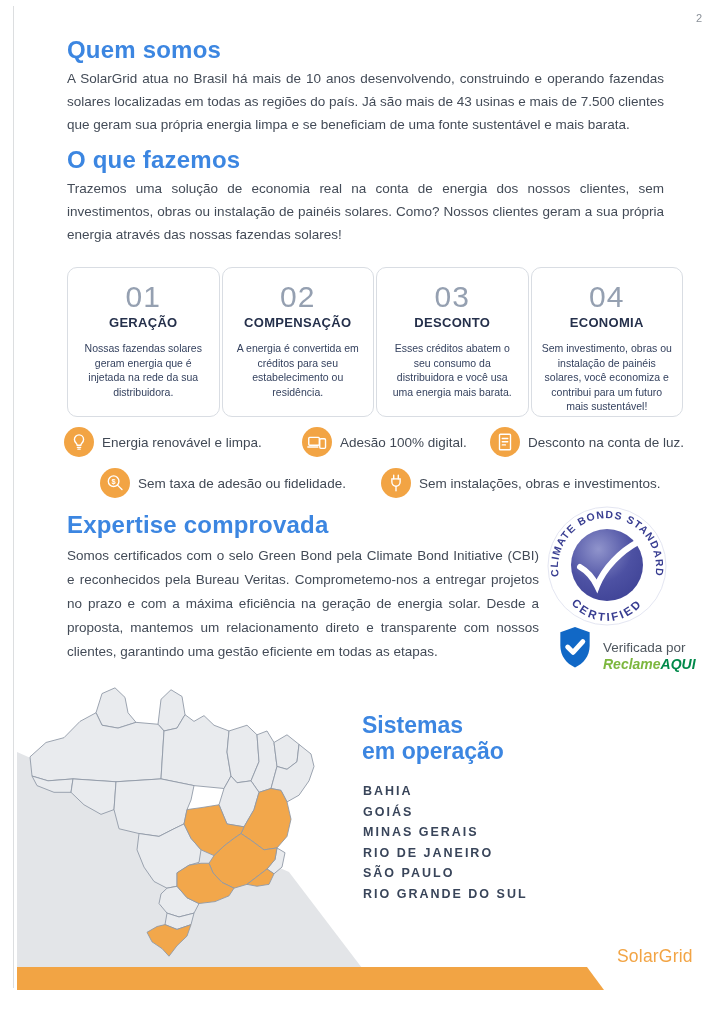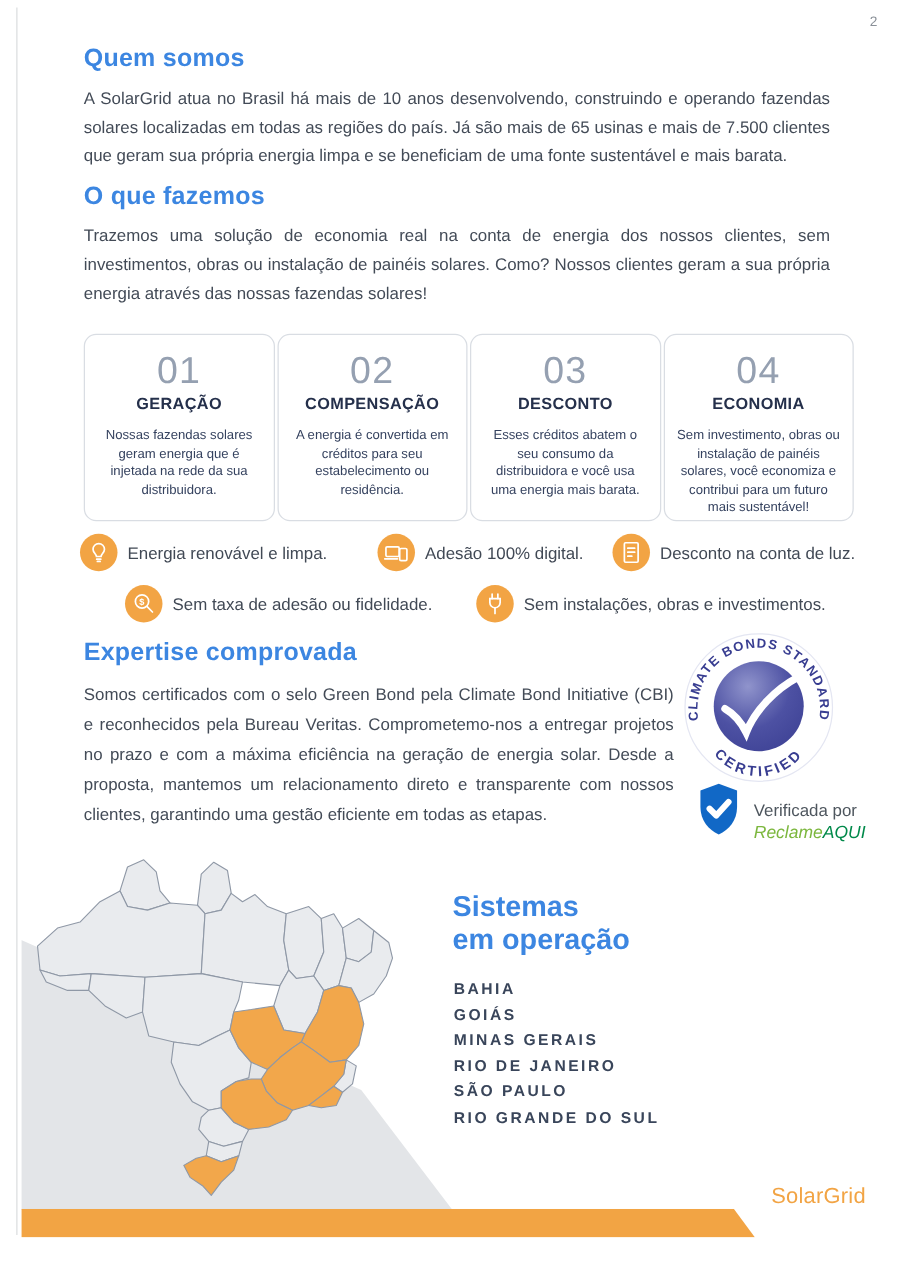--- a/index.html
+++ b/index.html
@@ -3,21 +3,21 @@
 <meta charset="utf-8">
 <style>
   html,body{margin:0;padding:0;background:#ffffff;}
   .page{
     position:relative;width:724px;height:1024px;background:#ffffff;
     font-family:"Liberation Sans", sans-serif;overflow:hidden;
   }
   .page-edge{position:absolute;left:13px;top:6px;width:1px;height:982px;background:#dcdee0;}
   .page-num{position:absolute;right:22px;top:12px;font-size:11px;color:#8a9098;}
 
-  .h-blue{position:absolute;left:67px;font-size:20px;font-weight:700;color:#3c86e1;letter-spacing:.2px;}
+  .h-blue{position:absolute;left:67px;font-size:24px;font-weight:700;color:#3c86e1;letter-spacing:.2px;}
   .para{position:absolute;left:67px;font-size:13.5px;color:#434b57;text-align:justify;line-height:23px;}
 
   
   .cards{position:absolute;left:67px;top:267px;width:616px;display:flex;gap:2px;}
   .card{
     flex:1 1 0;height:150px;background:#fff;border:1px solid #d9dde3;border-radius:10px;
     text-align:center;box-sizing:border-box;padding-top:13px;
   }
   .card-num{font-size:30px;font-weight:300;color:#95a0b1;letter-spacing:1px;line-height:32px;}
   .card-title{font-size:13px;font-weight:700;color:#25304b;letter-spacing:.3px;margin-top:2px;}
@@ -26,21 +26,21 @@
   
   .benefit{position:absolute;display:flex;align-items:center;gap:8px;}
   .benefit-label{font-size:13.5px;color:#414955;}
   .orb{width:30px;height:30px;border-radius:50%;background:#f2a444;display:flex;align-items:center;justify-content:center;flex:0 0 auto;}
   .orb svg{display:block;}
 
   
   .climate-badge{position:absolute;left:547px;top:506px;}
   .reclame{position:absolute;left:556px;top:626px;display:flex;align-items:flex-end;gap:9px;}
   .reclame-text-l1{font-size:13.5px;color:#4e565e;line-height:17px;}
-  .reclame-brand{font-size:14px;font-weight:400;font-style:italic;line-height:17px;}
+  .reclame-brand{font-size:14px;font-weight:700;font-style:italic;line-height:17px;}
   .reclame-brand .g1{color:#7cb73e;}
   .reclame-brand .g2{color:#00894a;}
 
   
   .gray-band{
     position:absolute;left:17px;top:752px;width:345px;height:216px;background:#e3e5e8;
     clip-path:polygon(0px 0px, 272px 120px, 345px 216px, 0px 216px);
   }
   .map{position:absolute;left:18px;top:684px;z-index:2;}
 
@@ -58,21 +58,21 @@
 </style>
 </head>
 <body>
 
 <div class="page">
 
   <div class="page-edge"></div>
   <div class="page-num">2</div>
 
   <div class="h-blue" style="top:36px;">Quem somos</div>
-  <div class="para" style="top:67px;width:597px;">A SolarGrid atua no Brasil há mais de 10 anos desenvolvendo, construindo e operando fazendas solares localizadas em todas as regiões do país. Já são mais de 65 usinas e mais de 7.500 clientes que geram sua própria energia limpa e se beneficiam de uma fonte sustentável e mais barata.</div>
+  <div class="para" style="top:67px;width:597px;">A SolarGrid atua no Brasil há mais de 10 anos desenvolvendo, construindo e operando fazendas solares localizadas em todas as regiões do país. Já são mais de 43 usinas e mais de 7.500 clientes que geram sua própria energia limpa e se beneficiam de uma fonte sustentável e mais barata.</div>
 
   <div class="h-blue" style="top:146px;">O que fazemos</div>
   <div class="para" style="top:177px;width:597px;">Trazemos uma solução de economia real na conta de energia dos nossos clientes, sem investimentos, obras ou instalação de painéis solares. Como? Nossos clientes geram a sua própria energia através das nossas fazendas solares!</div>
 
   <div class="cards">
     <div class="card">
       <div class="card-num">01</div>
       <div class="card-title">GERAÇÃO</div>
       <div class="card-text">Nossas fazendas solares geram energia que é injetada na rede da sua distribuidora.</div>
     </div>

